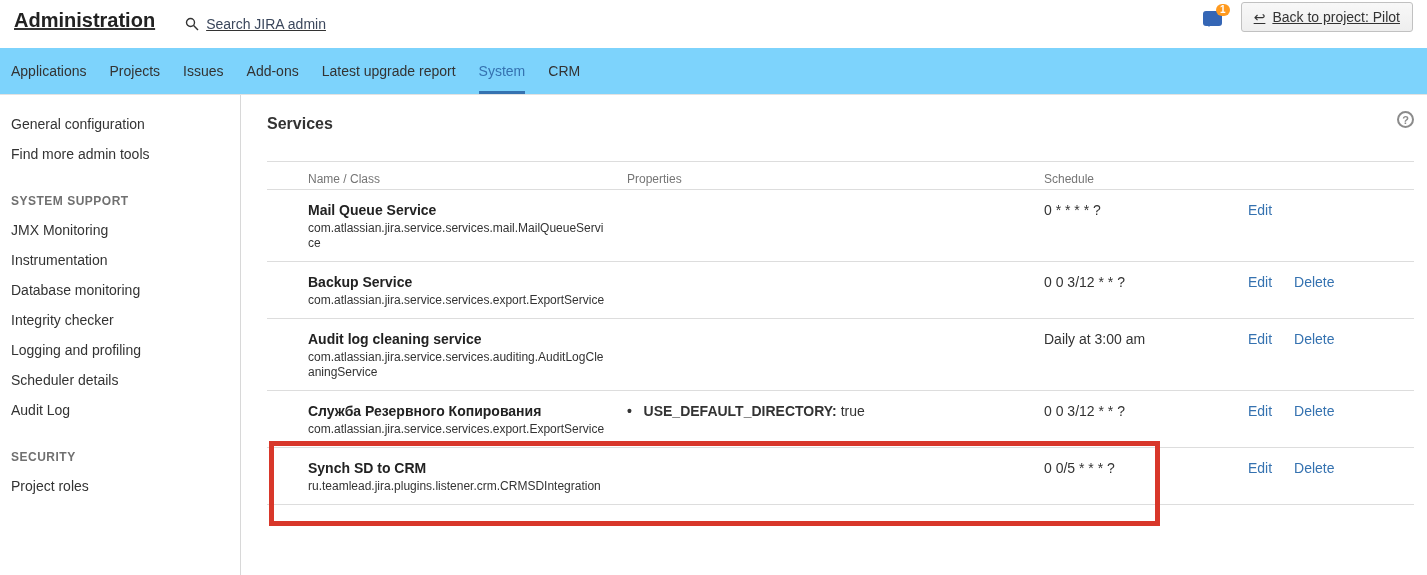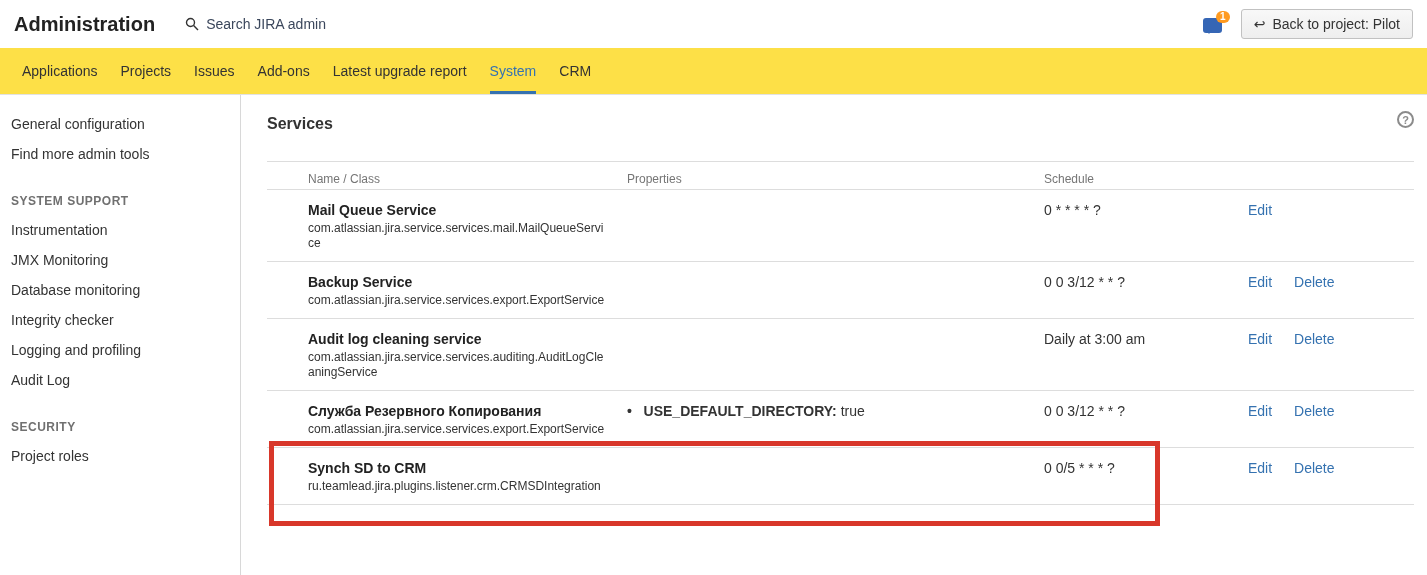--- a/index.html
+++ b/index.html
@@ -6,36 +6,36 @@
   html, body { width: 1427px; height: 575px; }
   body {
     font-family: "Liberation Sans", sans-serif;
     color: #333;
     background: #fff;
     overflow: hidden;
   }
   a { text-decoration: none; }
 
   
-  .topbar { display: flex; align-items: center; height: 48px; padding: 0 14px; background: #fff; }
+  .topbar { display: flex; align-items: flex-end; height: 48px; padding: 16px 14px; background: #fff; text-decoration: underline; }
   .app-title { font-size: 20px; font-weight: 700; color: #222; margin-right: 30px; white-space: nowrap; }
   .search-wrap { display: flex; align-items: center; flex: 1; gap: 7px; }
   .search-icon { display: flex; align-items: center; }
   .search-input { border: none; outline: none; font-family: inherit; font-size: 14px; color: #333; width: 240px; background: transparent; }
   .search-input::placeholder { color: #3b475c; opacity: 1; }
   .top-right { display: flex; align-items: center; gap: 16px; margin-left: auto; }
   .notif { position: relative; width: 22px; height: 20px; cursor: pointer; }
   .notif-bubble { width: 19px; height: 15px; background: #3566b5; border-radius: 3px; position: relative; margin-top: 4px; }
   .notif-bubble:after { content: ""; position: absolute; left: 3px; bottom: -5px; border: 4px solid transparent; border-top-color: #3566b5; border-left-width: 3px; border-right-width: 3px; }
   .notif-badge { position: absolute; top: -3px; right: -5px; background: #ff9a1f; color: #fff; font-size: 10px; font-weight: 700; line-height: 12px; padding: 0 4px; border-radius: 7px; }
   .back-btn { display: flex; align-items: center; gap: 7px; background: linear-gradient(#f8f8f8, #eeeeee); border: 1px solid #c1c1c1; border-radius: 3px; height: 30px; padding: 0 12px; font-size: 14px; color: #333; cursor: pointer; font-family: inherit; white-space: nowrap; }
   .back-arrow { font-size: 14px; line-height: 1; }
 
   
-  .tabbar { display: flex; align-items: stretch; background: #fde047; padding-left: 22px; height: 47px; border-bottom: 1px solid #e2e2e2; }
+  .tabbar { display: flex; align-items: stretch; background: #7dd3fc; padding-left: 11px; height: 47px; border-bottom: 1px solid #e2e2e2; }
   .tab { display: flex; align-items: center; margin-right: 23px; font-size: 14px; color: #333; cursor: pointer; border-bottom: 3px solid transparent; padding-top: 3px; white-space: nowrap; }
   .tab.active { color: #3572b0; border-bottom-color: #3572b0; }
 
   
   .layout { display: flex; height: 480px; }
   .sidebar { width: 241px; flex-shrink: 0; border-right: 1px solid #d8d8d8; padding: 14px 12px 0 11px; }
   .side-item { font-size: 14px; color: #333; padding: 5px 0; line-height: 20px; cursor: pointer; display: block; }
   .side-section-title { font-size: 12px; font-weight: 700; color: #707070; letter-spacing: 0.5px; margin: 25px 0 7px; }
 
   .content { flex: 1; padding: 20px 13px 0 26px; position: relative; }
@@ -95,25 +95,26 @@
   <div class="tab">CRM</div>
 </div>
 
 <div class="layout">
 
   <div class="sidebar">
     <a class="side-item">General configuration</a>
     <a class="side-item">Find more admin tools</a>
 
     <div class="side-section-title">SYSTEM SUPPORT</div>
+    <a class="side-item">JMX Monitoring</a>
     <a class="side-item">Instrumentation</a>
-    <a class="side-item">JMX Monitoring</a>
     <a class="side-item">Database monitoring</a>
     <a class="side-item">Integrity checker</a>
     <a class="side-item">Logging and profiling</a>
+    <a class="side-item">Scheduler details</a>
     <a class="side-item">Audit Log</a>
 
     <div class="side-section-title">SECURITY</div>
     <a class="side-item">Project roles</a>
   </div>
 
   <div class="content">
     <div class="content-header">
       <div class="page-title">Services</div>
       <div class="help-icon">?</div>

